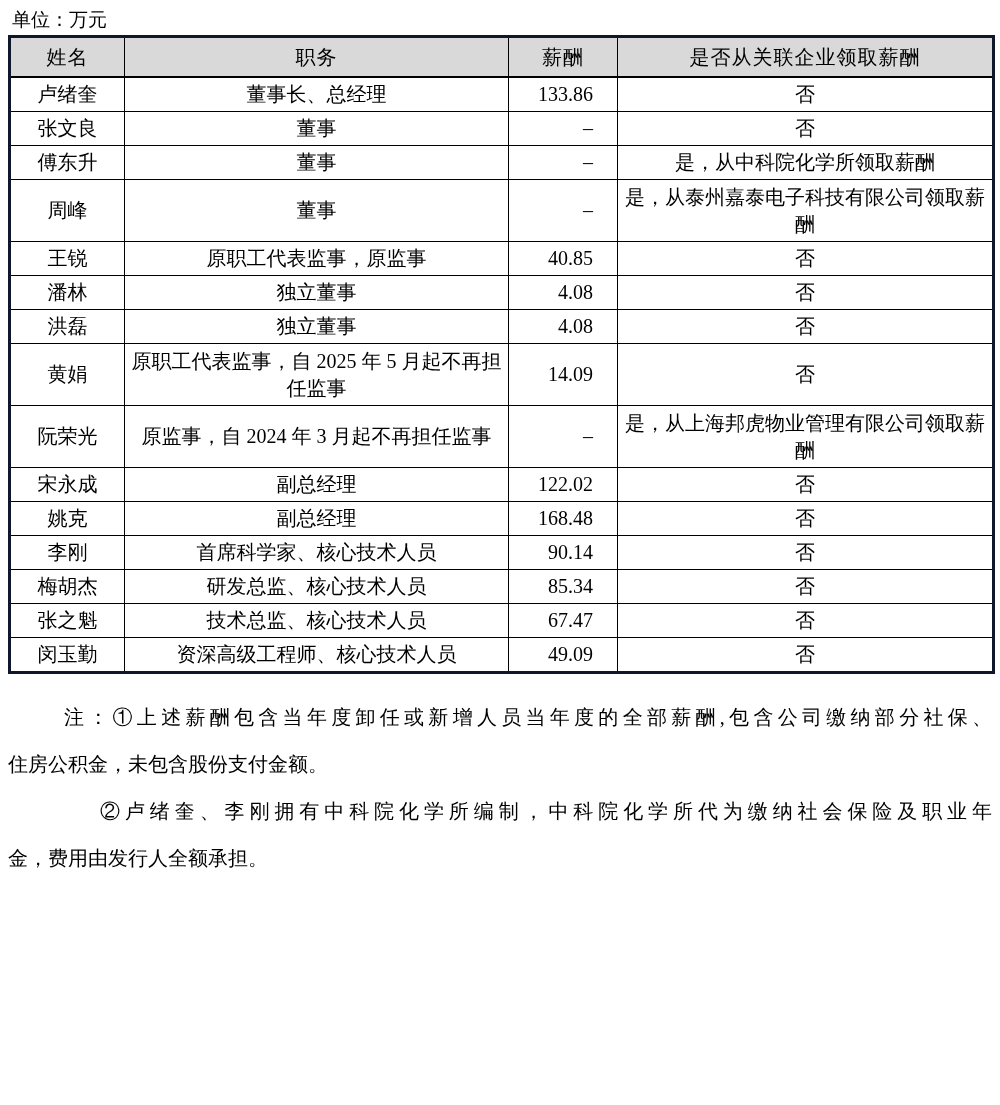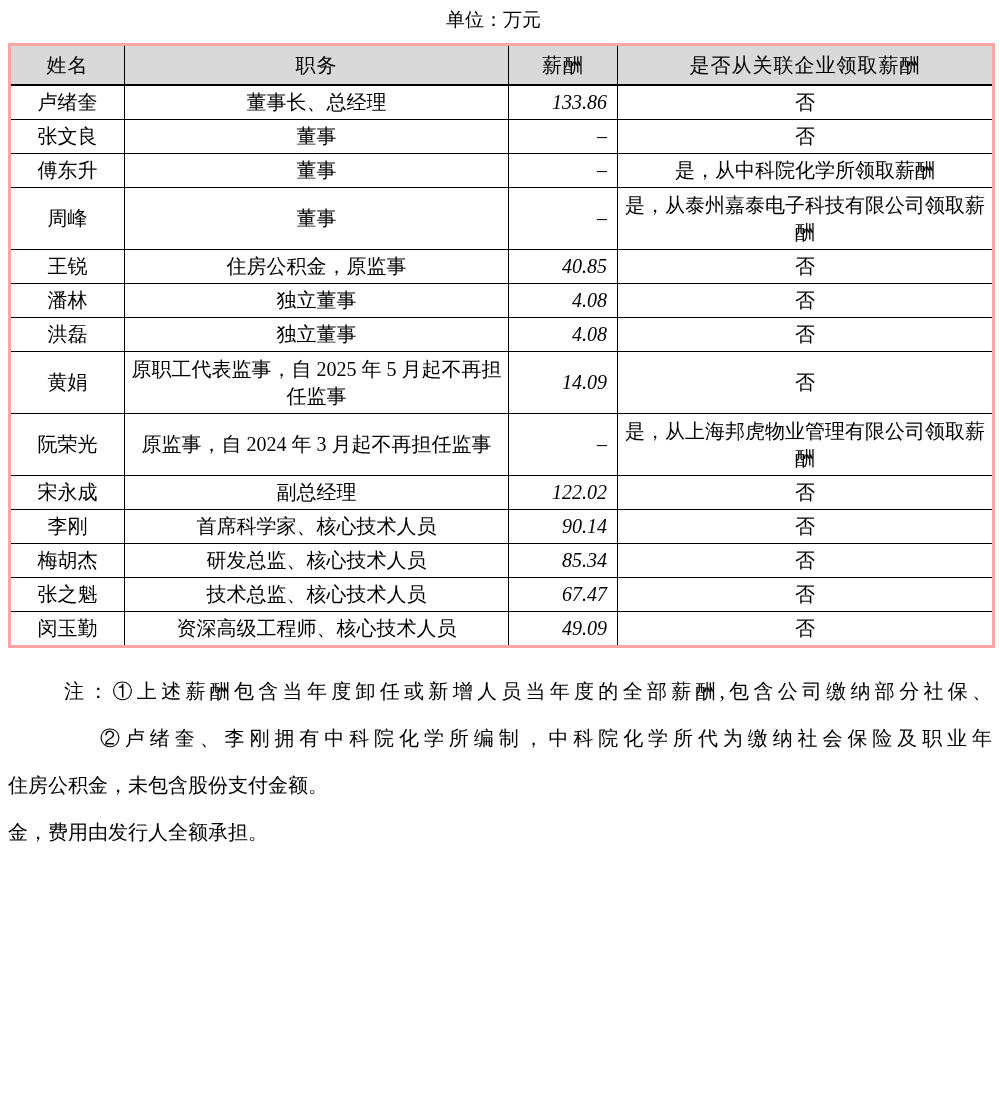--- a/index.html
+++ b/index.html
@@ -5,31 +5,31 @@
   html, body {
     margin: 0;
     padding: 0;
     background: #ffffff;
     width: 1000px;
     height: 1105px;
     color: #000000;
     font-family: "Liberation Serif", "DejaVu Serif", serif;
   }
   .unit-label {
-    text-align: center;
-    padding: 8px 14px 0 1px;
+    text-align: left;
+    padding: 8px 14px 0 12px;
     font-size: 19px;
     line-height: 24px;
   }
   table.comp-table {
     border-collapse: collapse;
     table-layout: fixed;
     width: 984px;
-    margin: 11px 0 0 8px;
-    border: 3px solid #fca5a5;
+    margin: 3px 0 0 8px;
+    border: 3px solid #0f172a;
   }
   .comp-table col.c-name    { width: 115px; }
   .comp-table col.c-pos     { width: 384px; }
   .comp-table col.c-sal     { width: 109px; }
   .comp-table col.c-rel     { width: 376px; }
   .comp-table th, .comp-table td {
     border: 1px solid #000000;
     text-align: center;
     vertical-align: middle;
     font-size: 20px;
@@ -41,22 +41,21 @@
   .comp-table th {
     background: #d9d9d9;
     height: 34px;
     border-bottom: 2px solid #000000;
     letter-spacing: 1px;
   }
   .comp-table tr.s td { height: 29px; }
   .comp-table tr.d td { height: 57px; }
   .comp-table td.num {
     text-align: right;
-    padding-right: 10px;
-    font-style: italic;
+    padding-right: 24px;
   }
   .notes {
     width: 984px;
     margin: 20px 8px 0 8px;
   }
   .note-line {
     font-size: 20px;
     line-height: 47px;
     text-align: justify;
     white-space: nowrap;
@@ -108,21 +107,21 @@
         <td>是，从中科院化学所领取薪酬</td>
       </tr>
     <tr class="d">
         <td>周峰</td>
         <td>董事</td>
         <td class="num">–</td>
         <td>是，从泰州嘉泰电子科技有限公司领取薪酬</td>
       </tr>
     <tr class="s">
         <td>王锐</td>
-        <td>住房公积金，原监事</td>
+        <td>原职工代表监事，原监事</td>
         <td class="num">40.85</td>
         <td>否</td>
       </tr>
     <tr class="s">
         <td>潘林</td>
         <td>独立董事</td>
         <td class="num">4.08</td>
         <td>否</td>
       </tr>
     <tr class="s">
@@ -143,20 +142,26 @@
         <td class="num">–</td>
         <td>是，从上海邦虎物业管理有限公司领取薪酬</td>
       </tr>
     <tr class="s">
         <td>宋永成</td>
         <td>副总经理</td>
         <td class="num">122.02</td>
         <td>否</td>
       </tr>
     <tr class="s">
+        <td>姚克</td>
+        <td>副总经理</td>
+        <td class="num">168.48</td>
+        <td>否</td>
+      </tr>
+    <tr class="s">
         <td>李刚</td>
         <td>首席科学家、核心技术人员</td>
         <td class="num">90.14</td>
         <td>否</td>
       </tr>
     <tr class="s">
         <td>梅胡杰</td>
         <td>研发总监、核心技术人员</td>
         <td class="num">85.34</td>
         <td>否</td>
@@ -171,16 +176,16 @@
         <td>闵玉勤</td>
         <td>资深高级工程师、核心技术人员</td>
         <td class="num">49.09</td>
         <td>否</td>
       </tr>
   </tbody>
 </table>
 
 <div class="notes">
   <div class="note-line fill indent-note">注：①上述薪酬包含当年度卸任或新增人员当年度的全部薪酬,包含公司缴纳部分社保、</div>
+  <div class="note-line">住房公积金，未包含股份支付金额。</div>
   <div class="note-line fill indent-note2">②卢绪奎、李刚拥有中科院化学所编制，中科院化学所代为缴纳社会保险及职业年</div>
-  <div class="note-line">住房公积金，未包含股份支付金额。</div>
   <div class="note-line">金，费用由发行人全额承担。</div>
 </div>
 
 </body></html>

